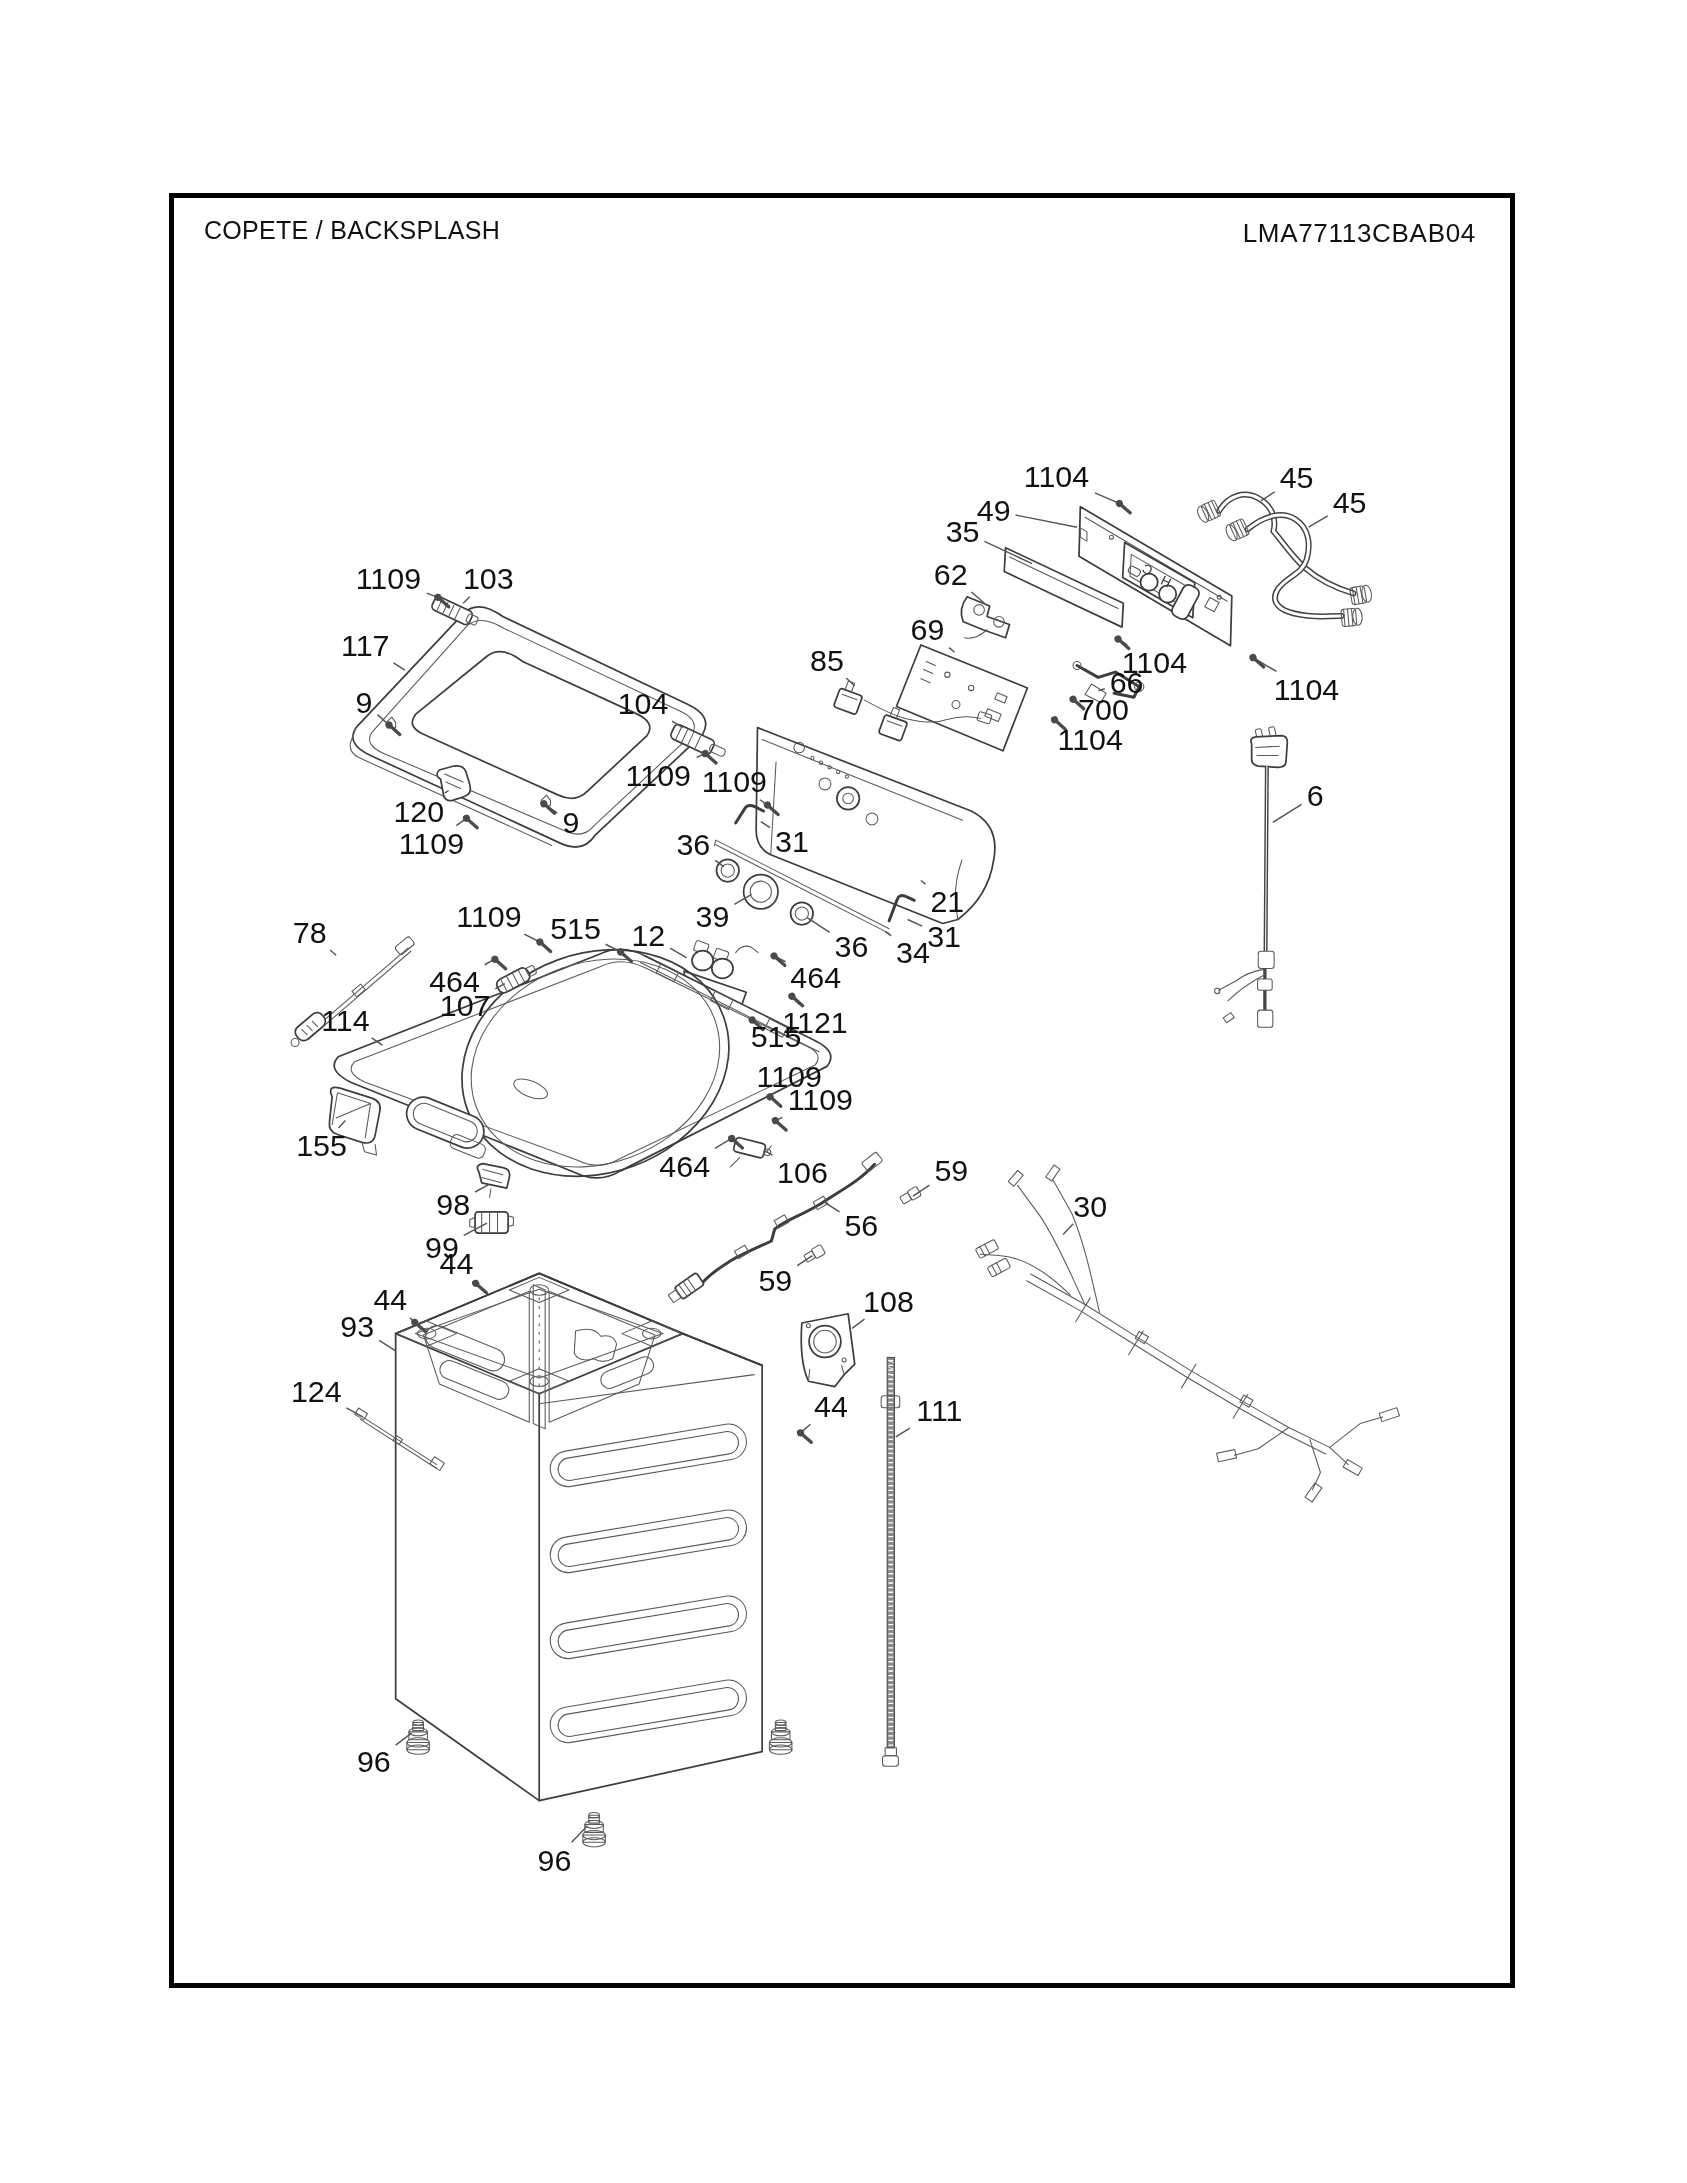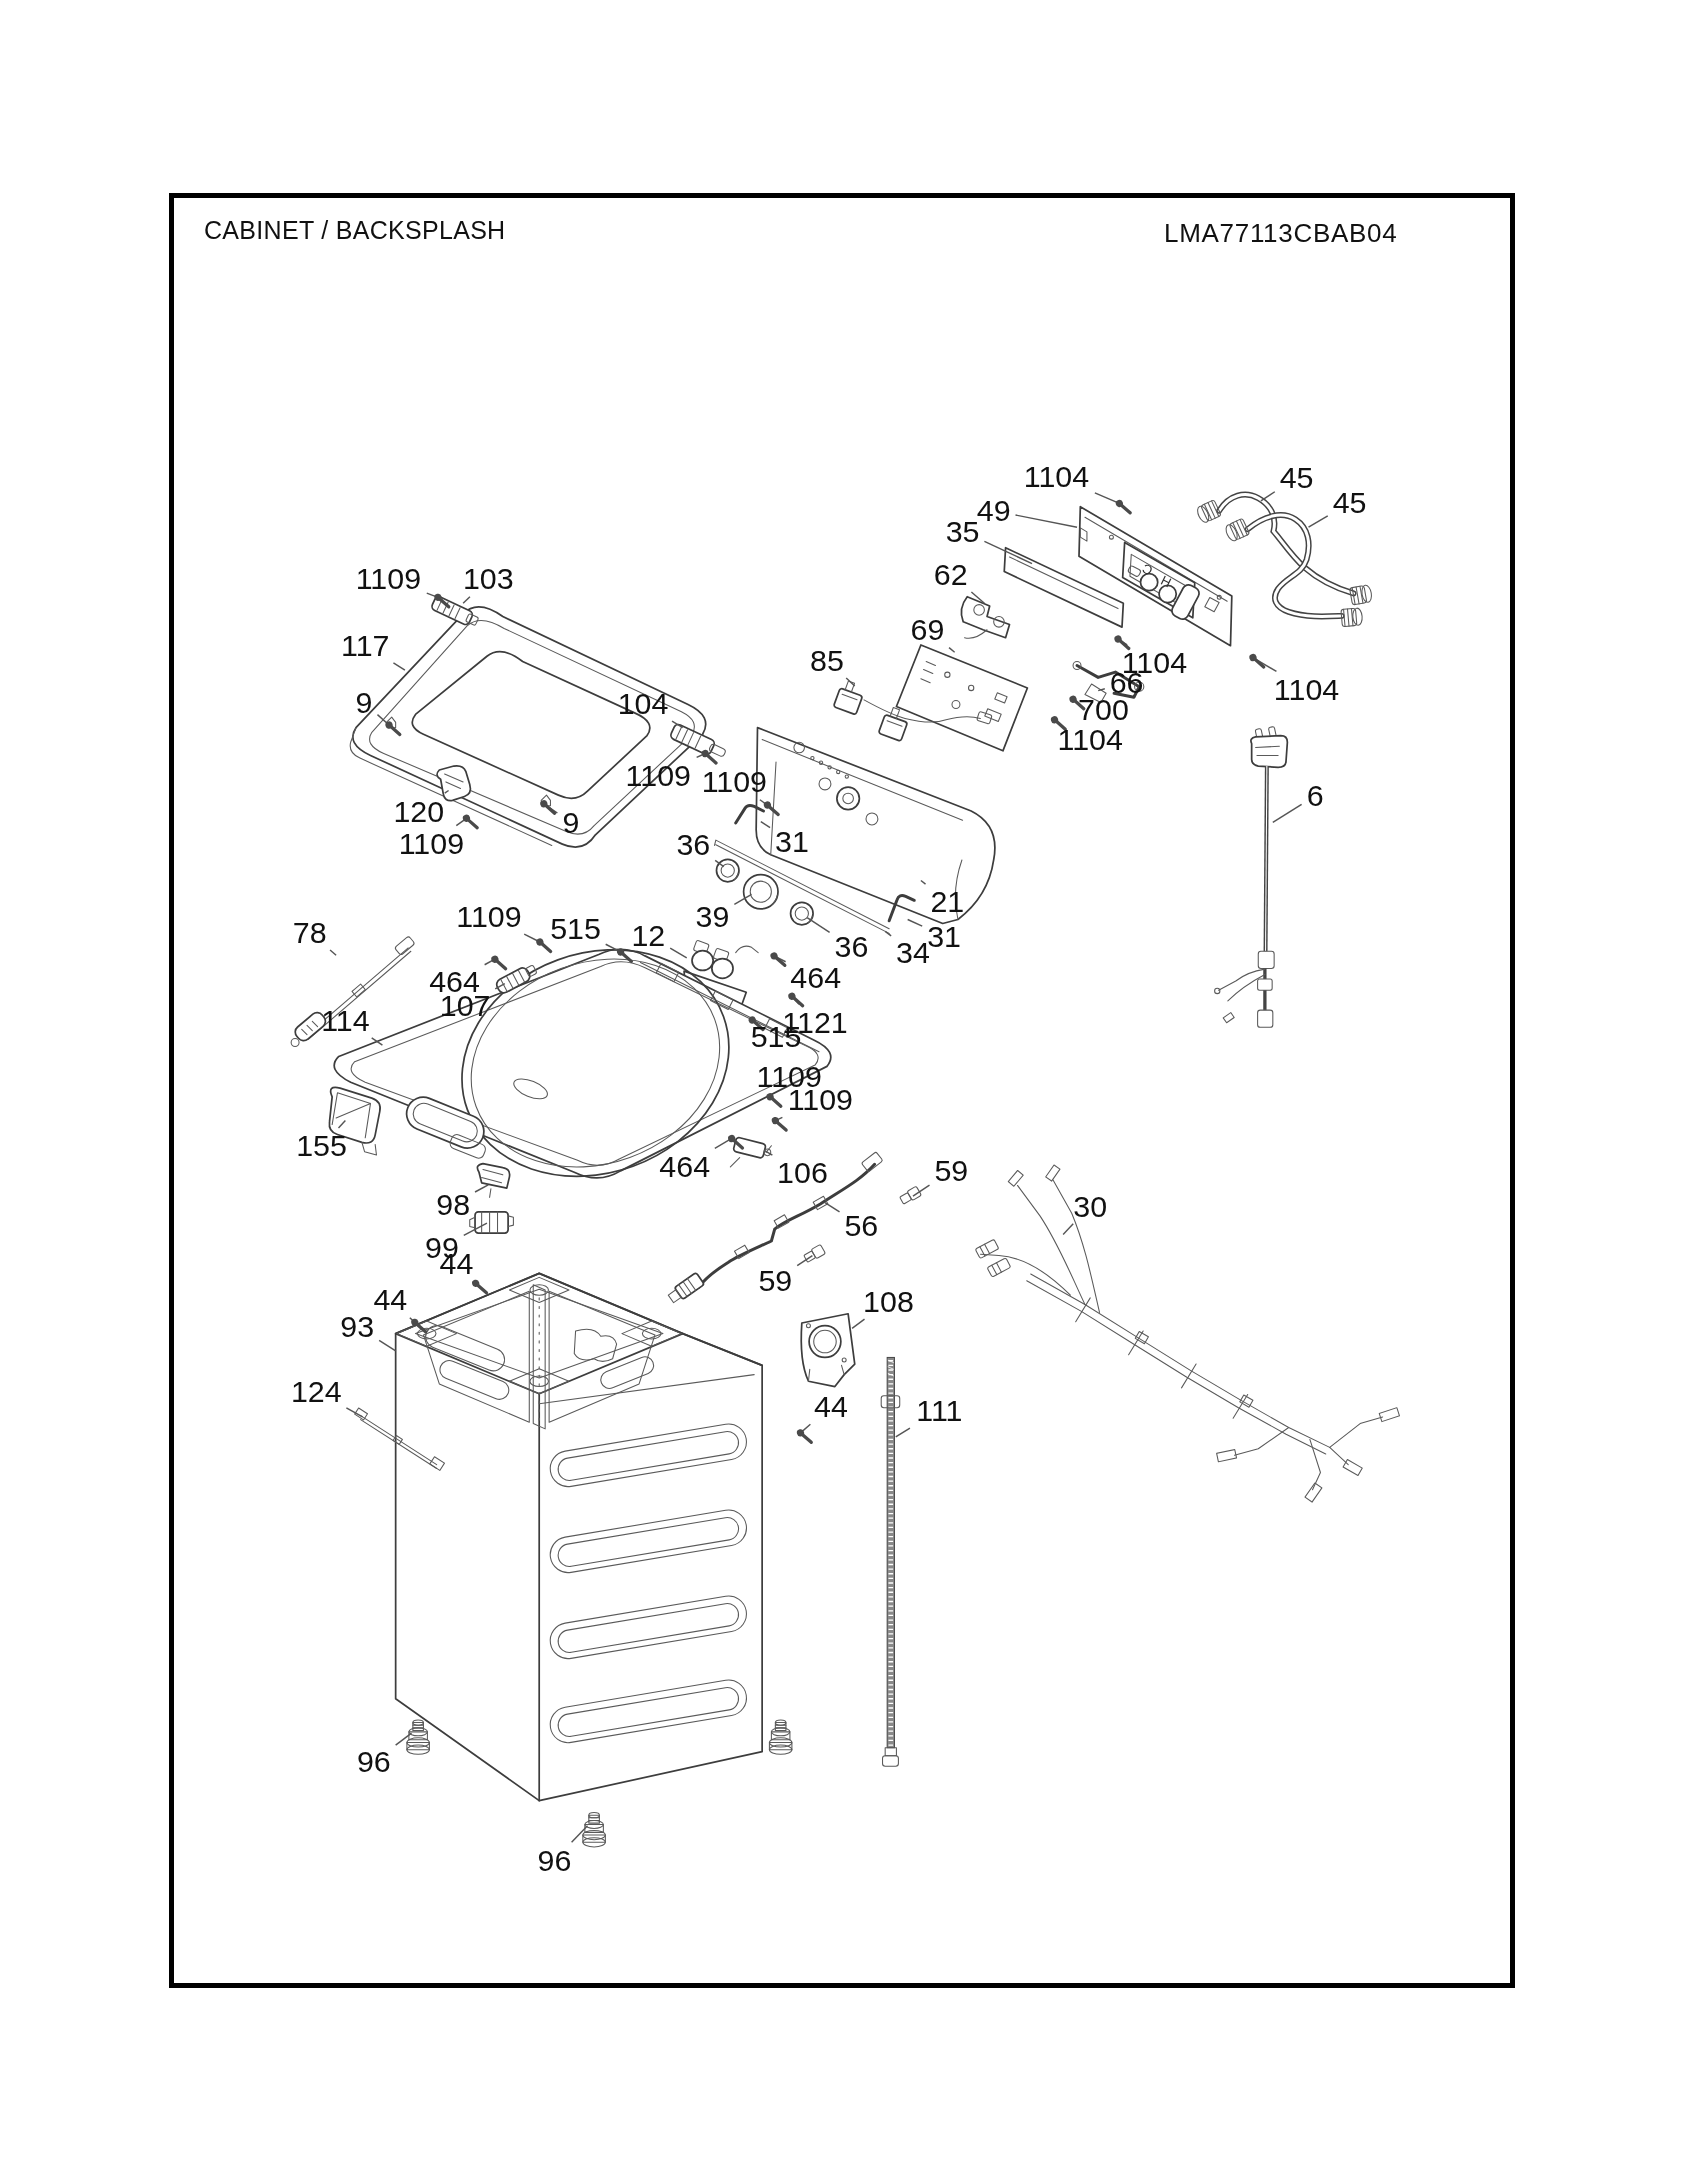--- a/index.html
+++ b/index.html
@@ -1,37 +1,37 @@
 <!DOCTYPE html>
 <html style="font-size:10.6px"><head>
 <meta charset="utf-8">
 <style>
   html,body{margin:0;padding:0;background:#fff;}
   body{width:1687px;height:2183px;position:relative;font-family:"Liberation Sans",sans-serif;}
   #sheet-border{position:absolute;left:169px;top:193px;width:1336px;height:1785px;border:5.3px solid #000;background:#fff;}
   #title-block{position:absolute;left:204px;top:214px;font-size:25px;line-height:33px;color:#111;letter-spacing:0.3px;}
-  #model-number{position:absolute;left:1164px;top:218px;width:312px;text-align:left;font-size:26px;color:#111;letter-spacing:0.7px;}
+  #model-number{position:absolute;left:1164px;top:218px;width:312px;text-align:right;font-size:26px;color:#111;letter-spacing:0.7px;}
   svg{position:absolute;left:0;top:0;}
   .ln{fill:none;stroke:#3d3d3d;stroke-width:2.6;stroke-linejoin:round;stroke-linecap:round;}
   .fw{fill:#fff;}
   .thin{fill:none;stroke:#5a5a5a;stroke-width:1.6;stroke-linejoin:round;stroke-linecap:round;}
   .thick{fill:none;stroke:#3d3d3d;stroke-width:4.5;stroke-linecap:round;stroke-linejoin:round;}
   .tube{fill:none;stroke:#444;stroke-width:9;stroke-linecap:round;}
   .tubein{fill:none;stroke:#fff;stroke-width:4.5;stroke-linecap:round;}
   .callout-text{font-family:"Liberation Sans",sans-serif;font-size:46px;fill:#111;text-anchor:middle;}
   .leader{stroke:#555;stroke-width:2.2;fill:none;}
   .mark{font-family:"Liberation Sans",sans-serif;font-size:20px;fill:#333;text-anchor:middle;}
 </style>
 </head>
 <body>
 
 <div id="sheet-border"></div>
 
 <div id="title-block">
-  <div>CABINET / BACKSPLASH</div>
+  <div>COPETE / BACKSPLASH</div>
 </div>
 <div id="model-number">LMA77113CBAB04</div>
 
 <svg id="diagram-svg" width="1687" height="2183" viewBox="0 0 2550 3300">
   <defs>
     <g id="screw-def">
       <circle cx="0" cy="0" r="5.5" fill="#4a4a4a"></circle>
       <path d="M2,3 L12,18" stroke="#4a4a4a" stroke-width="5" stroke-linecap="round"></path>
     </g>
     <g id="foot-def">

